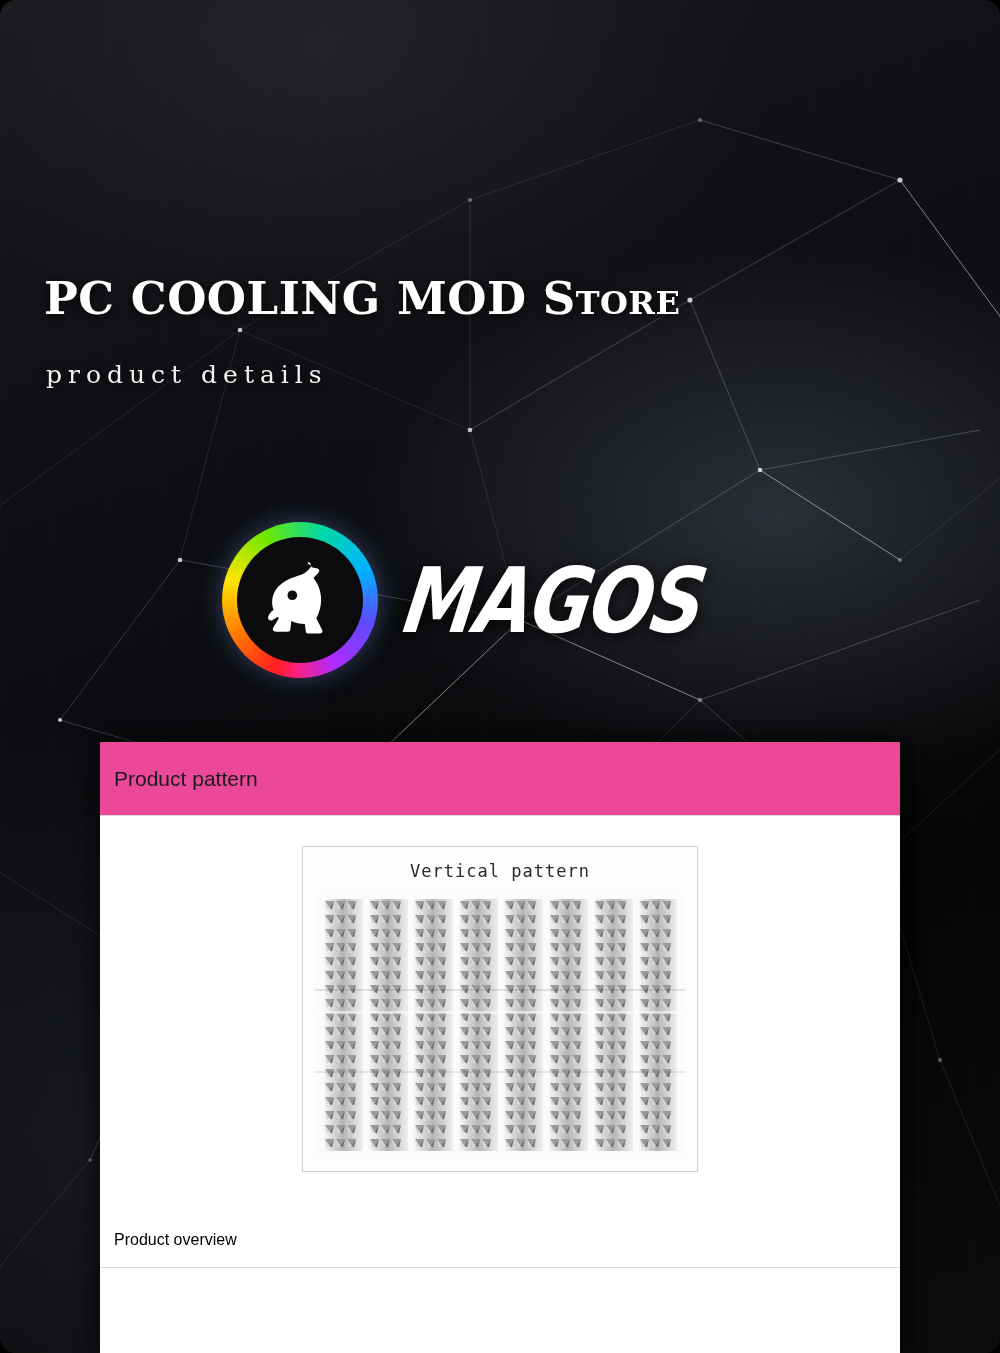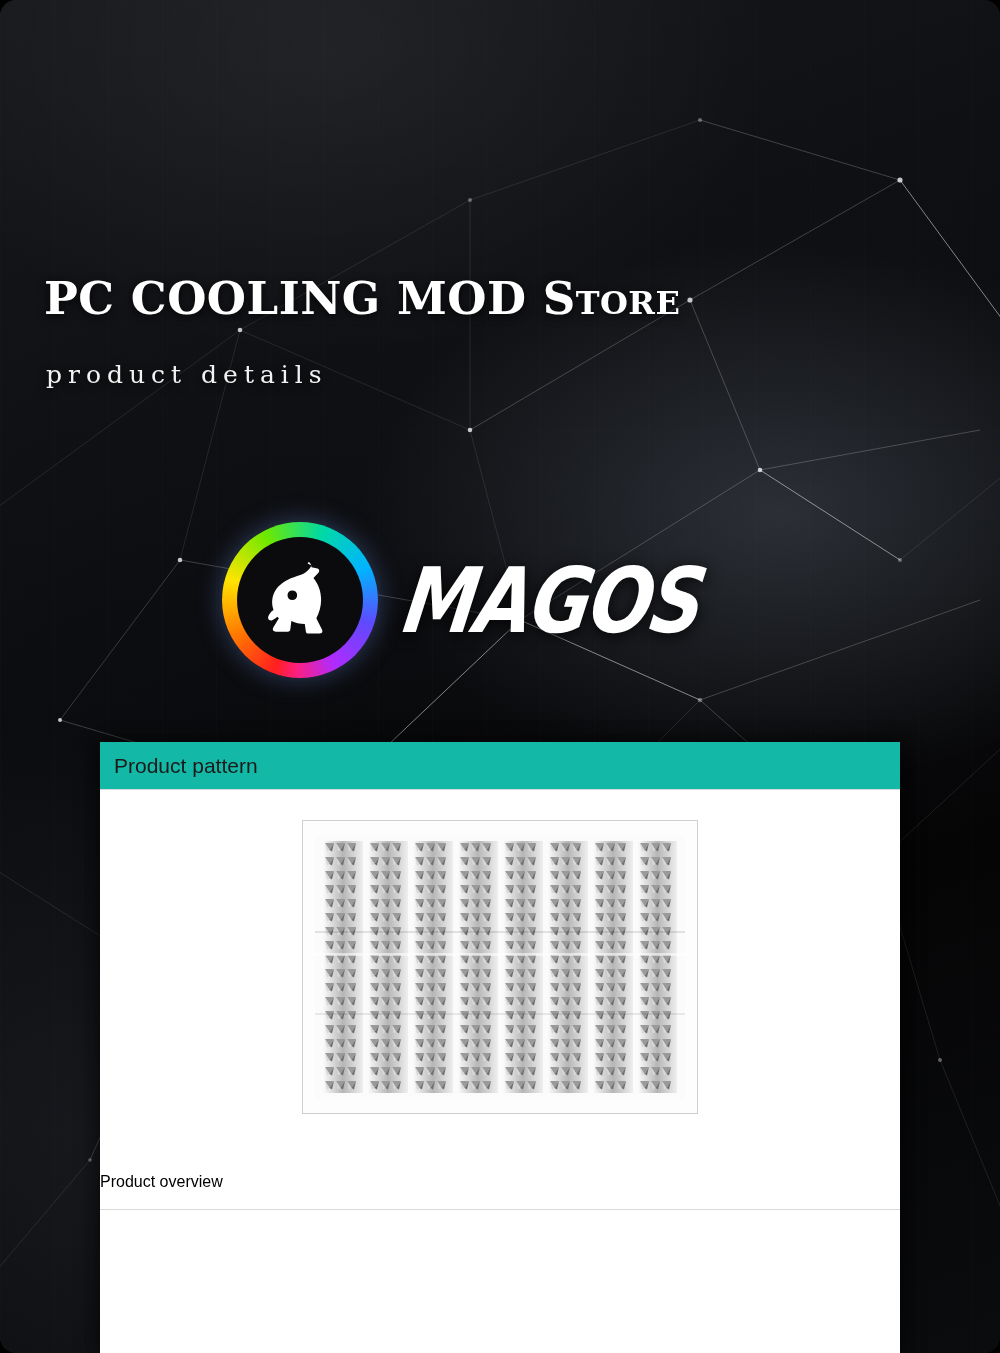--- a/index.html
+++ b/index.html
@@ -130,26 +130,26 @@
   
   .panel {
     position: absolute;
     left: 100px; top: 742px;
     width: 800px;
     height: 611px;
     background: #ffffff;
     box-shadow: -6px 0 18px rgba(0,0,0,.45), 6px 0 18px rgba(0,0,0,.45);
   }
   .section-head {
-    height: 48px;
+    height: 74px;
     display: flex;
     align-items: center;
     padding-left: 14px;
     border-bottom: 1px solid #d9d9d9;
-    background: #14b8a6;
+    background: #ec4899;
   }
   .section-head .label {
     font-size: 21px;
     color: #1a1a1a;
     font-family: "Liberation Sans", sans-serif;
   }
   .section-body {
     background: #ffffff;
     padding: 30px 0 26px 0;
     display: flex;
@@ -173,20 +173,21 @@
   }
   .pattern-canvas {
     width: 100%;
     height: 264px;
     display: block;
   }
   .overview-head {
     height: 56px;
     display: flex;
     align-items: center;
+    padding-left: 14px;
     border-bottom: 1px solid #d9d9d9;
   }
   .overview-body {
     height: 70px;
     background: #fff;
   }
   .panel-gap {
     height: 14px;
     background: transparent;
   }
@@ -270,20 +271,21 @@
   </div>
 
   <div class="panel">
 
     <div class="section-head">
       <span class="label">Product pattern</span>
     </div>
 
     <div class="section-body">
       <div class="figure">
+        <div class="figure-caption">Vertical pattern</div>
 
         <svg class="pattern-canvas" viewBox="0 0 370 264" preserveAspectRatio="none">
           <defs>
             <linearGradient id="metal" x1="0" y1="0" x2="1" y2="0">
               <stop offset="0%" stop-color="#ffffff"></stop>
               <stop offset="35%" stop-color="#d7d7d7"></stop>
               <stop offset="55%" stop-color="#8e8e8e"></stop>
               <stop offset="75%" stop-color="#cfcfcf"></stop>
               <stop offset="100%" stop-color="#f4f4f4"></stop>
             </linearGradient>

